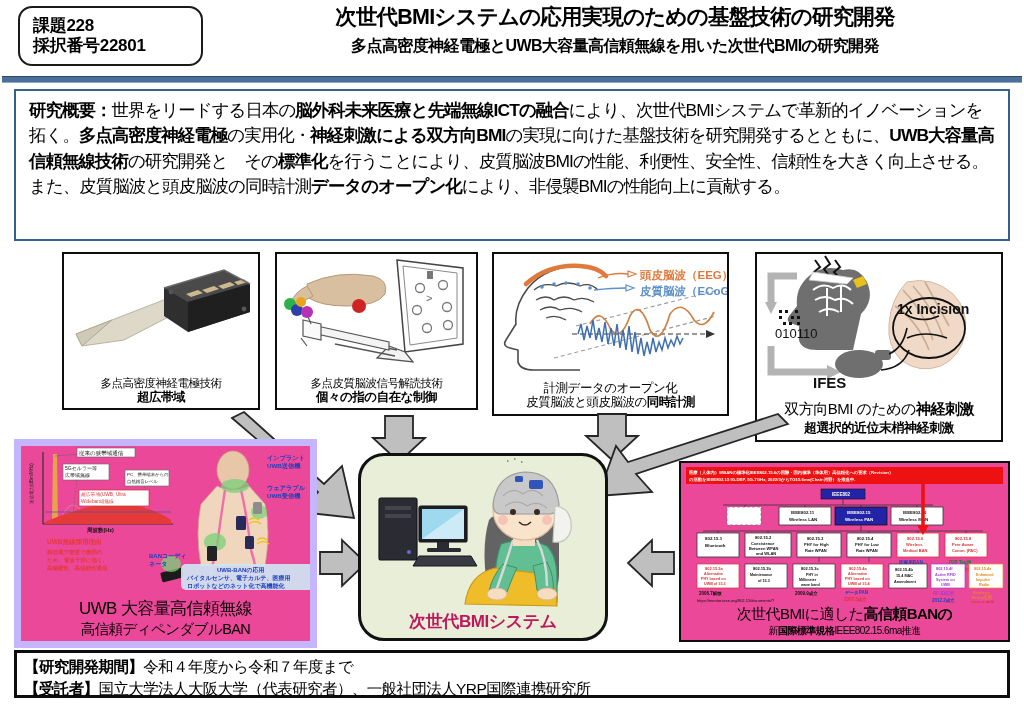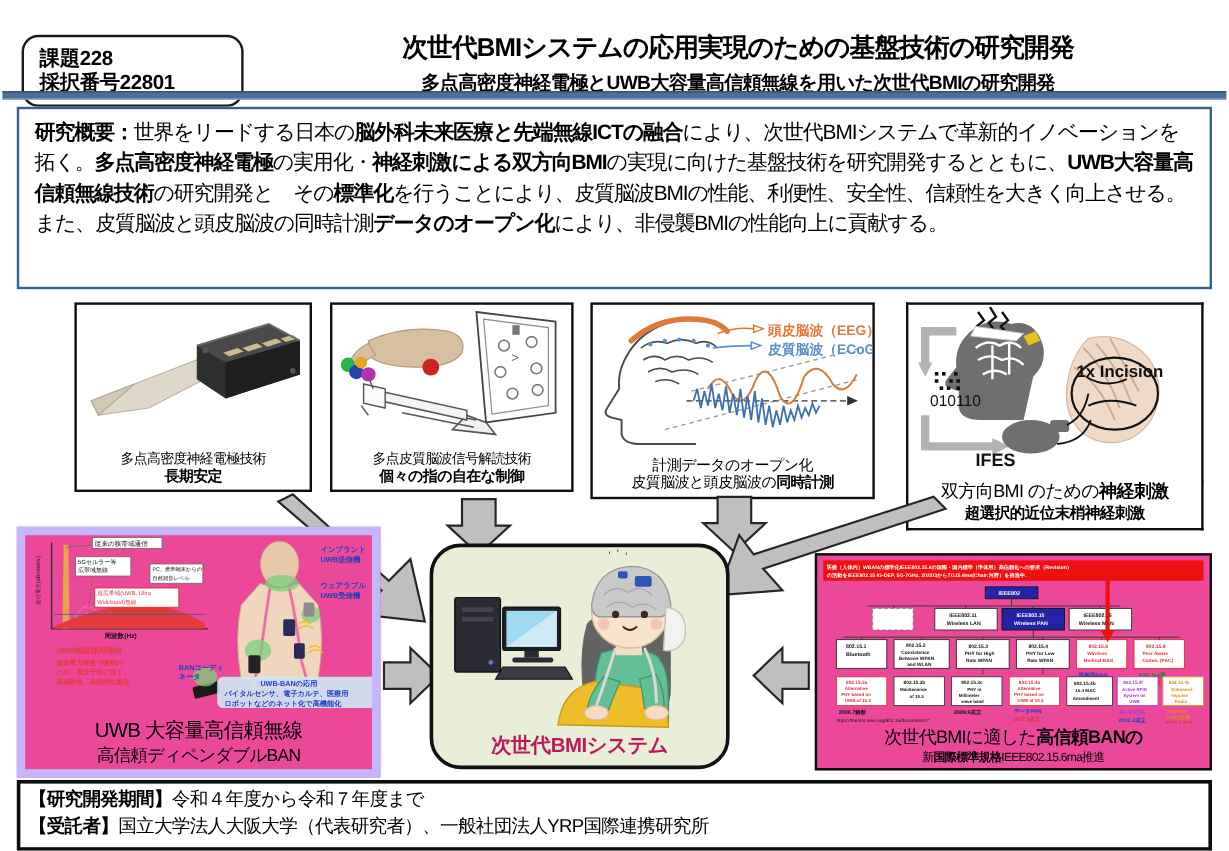--- a/index.html
+++ b/index.html
@@ -10,21 +10,21 @@
   body {
     width: 1024px; height: 709px;
     font-family: "Liberation Sans", "DejaVu Sans", sans-serif;
     color: #000;
     position: relative;
     overflow: hidden;
   }
 
   
   #header {
-    position: absolute; left: 0; top: 0; width: 1024px; height: 72px; margin-top: 23px;
+    position: absolute; left: 0; top: 0; width: 1024px; height: 72px;
   }
   #task-badge {
     position: absolute; left: 18px; top: 6px;
     width: 185px; height: 60px;
     border: 2.5px solid #1a1a1a;
     border-radius: 14px;
     display: flex; flex-direction: column;
     justify-content: center;
     padding-left: 13px;
     line-height: 1.15;
@@ -106,21 +106,21 @@
   }
   #panel-std {
     position: absolute; left: 679px; top: 461px;
     width: 331px; height: 181px;
     border: 2.5px solid #0d0d0d; background: #ec4899; overflow: hidden;
   }
 
   
   #footer {
     position: absolute; left: 14px; top: 650px;
-    width: 996px; height: 59px;
+    width: 996px; height: 48px;
     border: 3px solid #0d0d0d; background: #fff;
     padding: 3px 0 0 7px;
   }
   #footer div {
     font-size: 15.5px; letter-spacing: -0.6px; line-height: 1.45;
   }
   .arrow-svg { position: absolute; overflow: visible; }
 
   
   .art-svg { display: block; }
@@ -162,21 +162,21 @@
         <polygon points="170,28 180,25 184,28 174,31"></polygon>
       </g>
 
       <polyline points="100,34 160,16 186,30" fill="none" stroke="#6a6a6a" stroke-width="1.6"></polyline>
       <circle cx="107" cy="38" r="2.4" fill="#555"></circle>
       <circle cx="180" cy="55" r="2.4" fill="#555"></circle>
     </svg>
   </div>
   <div class="panel-caption">
     <div class="cap1"><span>多点高密度神経電極技術</span></div>
-    <div class="cap2"><span>長期安定</span></div>
+    <div class="cap2"><span>超広帯域</span></div>
   </div>
 </div>
 
 <div class="panel" id="panel-decode">
   <div class="panel-art" style="height:112px;">
     <svg class="art-svg" width="203" height="112" viewBox="0 0 203 112">
 
       <polygon points="120,6 186,14 186,90 128,98" fill="#fdfdfd" stroke="#444" stroke-width="1.5"></polygon>
       <polygon points="126,12 180,19 180,84 133,91" fill="#fff" stroke="#8a8a8a" stroke-width="1"></polygon>
       <g stroke="#777" fill="none" stroke-width="1.3">

